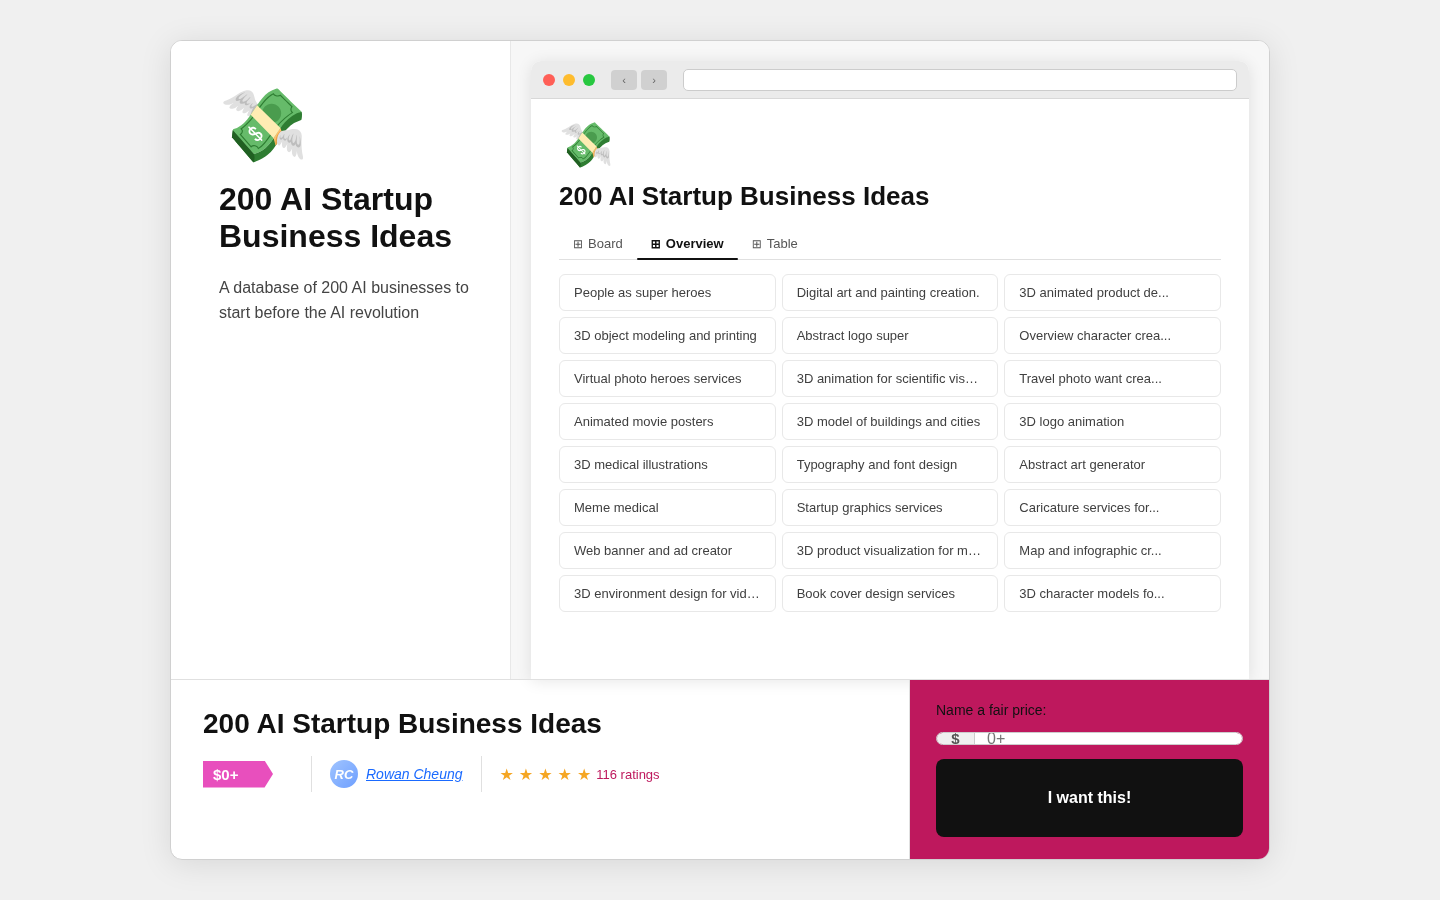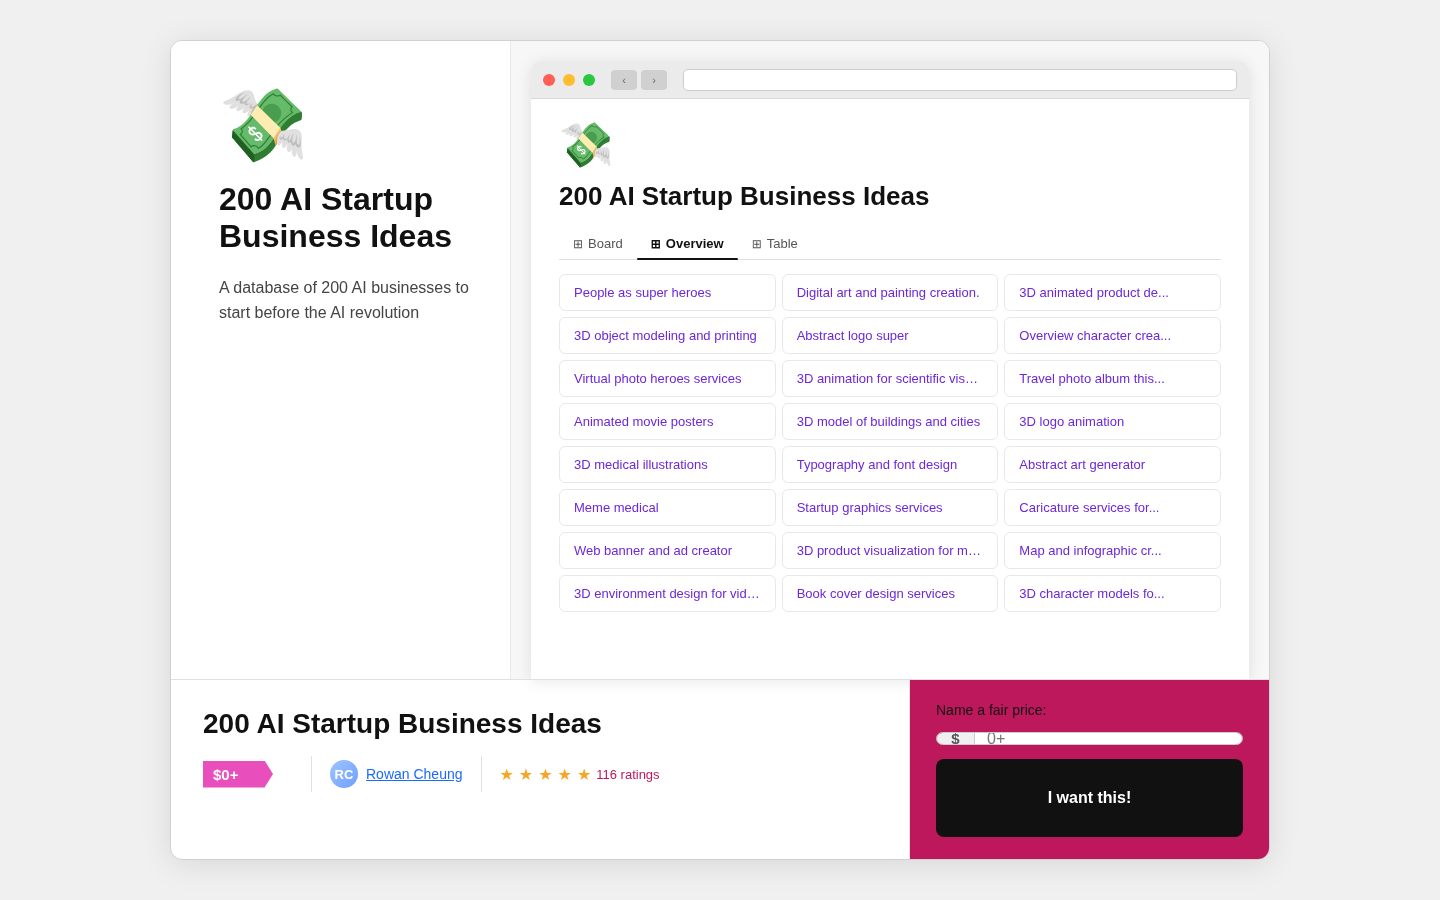--- a/index.html
+++ b/index.html
@@ -204,21 +204,21 @@
       grid-template-columns: repeat(3, 1fr);
       gap: 6px;
     }
 
     .grid-cell {
       background: #fff;
       border: 1px solid #e8e8e8;
       border-radius: 6px;
       padding: 10px 14px;
       font-size: 13px;
-      color: #6d28d9;
+      color: #404040;
       white-space: nowrap;
       overflow: hidden;
       text-overflow: ellipsis;
       cursor: pointer;
     }
 
     
     .bottom-section {
       height: 180px;
       flex-shrink: 0;
@@ -263,20 +263,21 @@
       width: 1px;
       height: 36px;
       background: #e0e0e0;
       margin: 0 18px;
     }
 
     .author-row {
       display: flex;
       align-items: center;
       gap: 8px;
+      font-style: italic;
     }
 
     .author-avatar {
       width: 28px;
       height: 28px;
       border-radius: 50%;
       background: linear-gradient(135deg, #a0c4ff 0%, #6e9fff 100%);
       display: flex;
       align-items: center;
       justify-content: center;
@@ -417,21 +418,21 @@
 
             <div class="items-grid" id="items-grid">
             <div class="grid-cell">People as super heroes</div>
                 <div class="grid-cell">Digital art and painting creation.</div>
                 <div class="grid-cell">3D animated product de...</div>
                 <div class="grid-cell">3D object modeling and printing</div>
                 <div class="grid-cell">Abstract logo super</div>
                 <div class="grid-cell">Overview character crea...</div>
                 <div class="grid-cell">Virtual photo heroes services</div>
                 <div class="grid-cell">3D animation for scientific visualization</div>
-                <div class="grid-cell">Travel photo album this...</div>
+                <div class="grid-cell">Travel photo want crea...</div>
                 <div class="grid-cell">Animated movie posters</div>
                 <div class="grid-cell">3D model of buildings and cities</div>
                 <div class="grid-cell">3D logo animation</div>
                 <div class="grid-cell">3D medical illustrations</div>
                 <div class="grid-cell">Typography and font design</div>
                 <div class="grid-cell">Abstract art generator</div>
                 <div class="grid-cell">Meme medical</div>
                 <div class="grid-cell">Startup graphics services</div>
                 <div class="grid-cell">Caricature services for...</div>
                 <div class="grid-cell">Web banner and ad creator</div>

